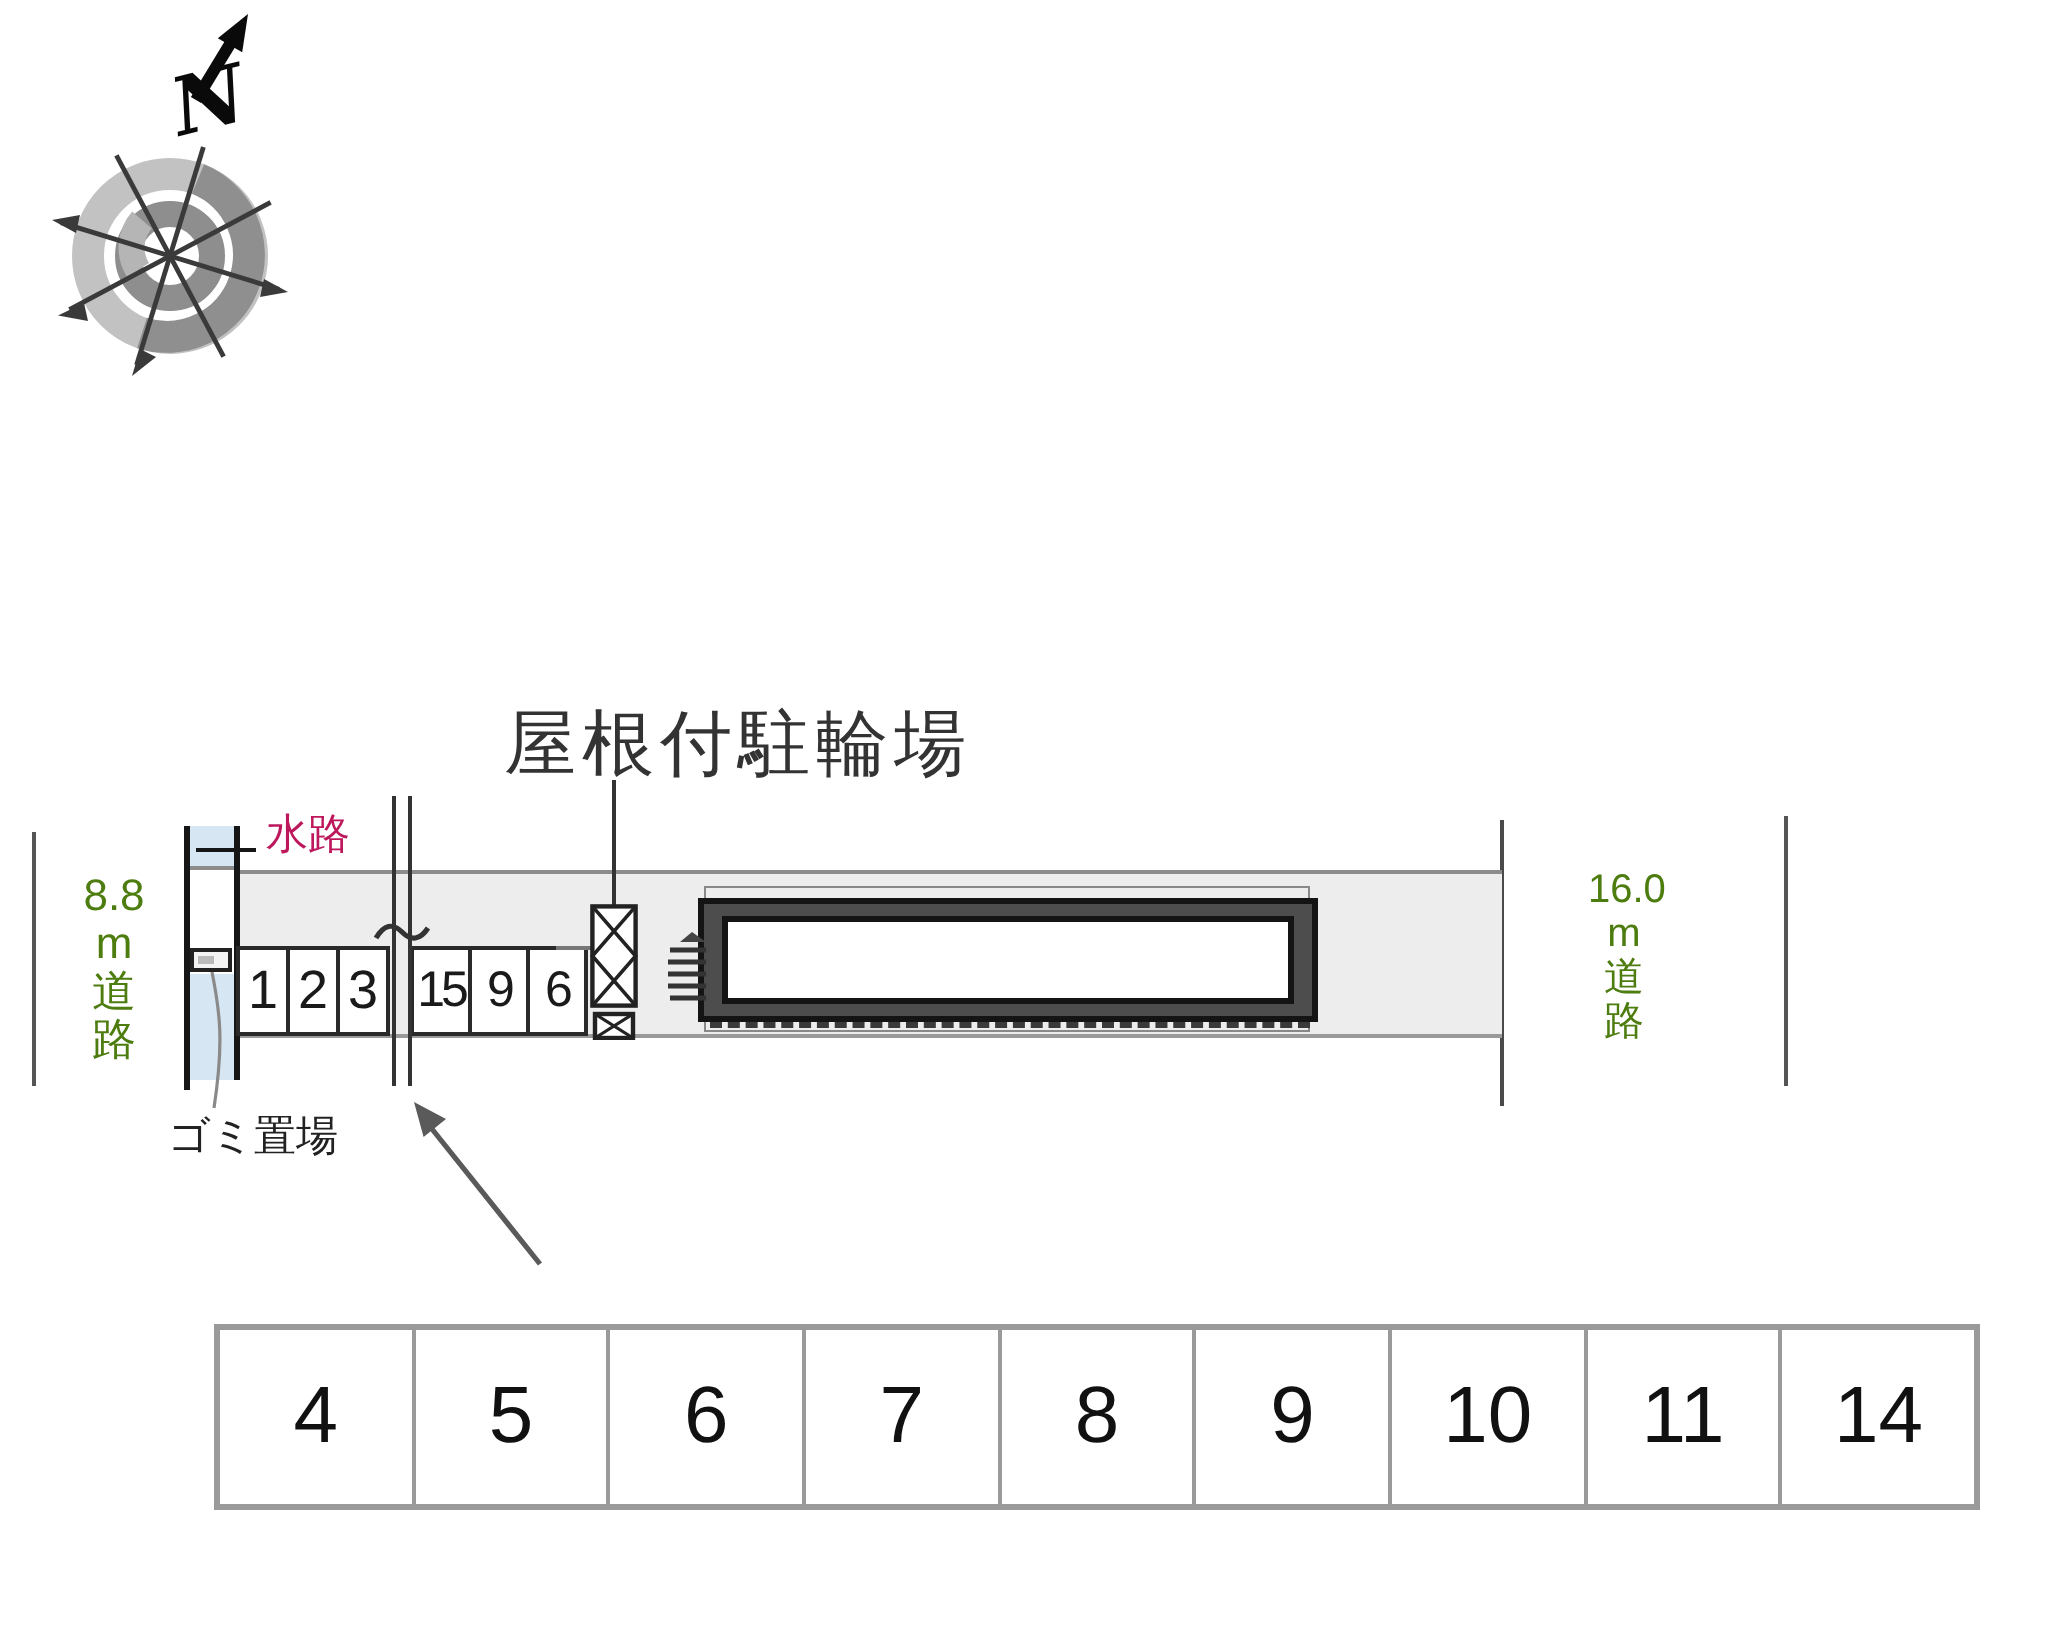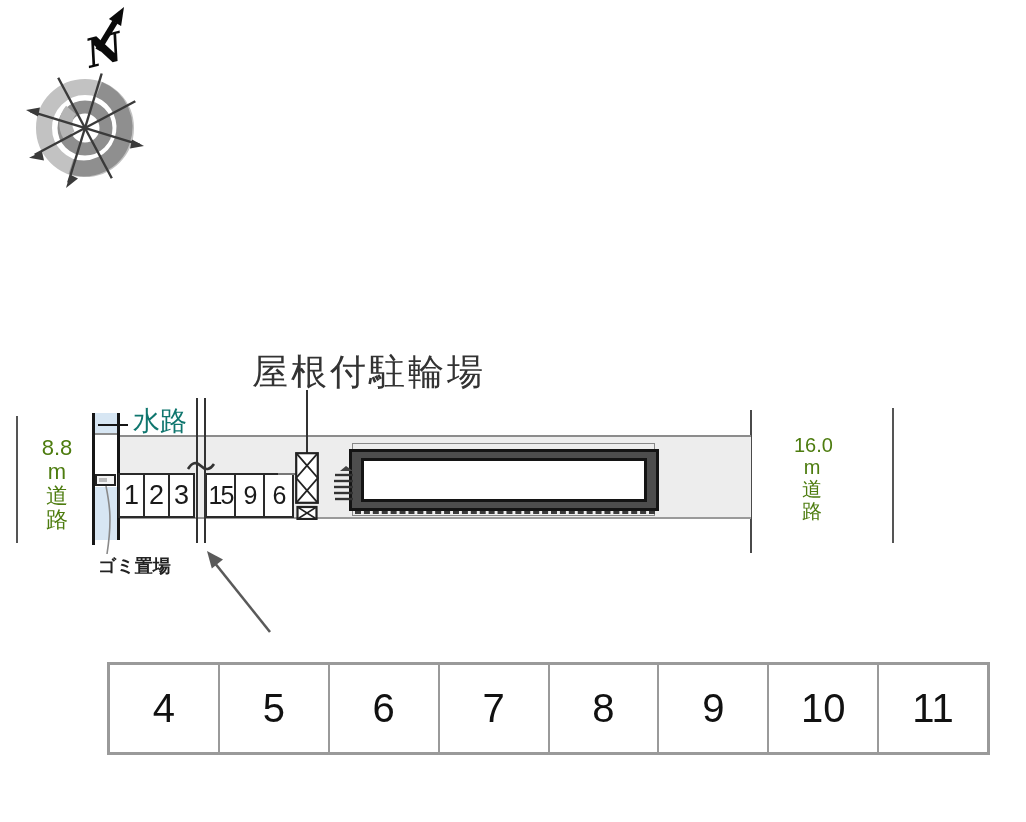--- a/index.html
+++ b/index.html
@@ -24,26 +24,26 @@
   #right-road-label{left:794px;top:434px;font-size:20px;line-height:22px;}
 
   
   .water{background:#d7e6f3;}
   #water-top{left:94px;top:413px;width:24px;height:20px;}
   #water-bottom{left:94px;top:487px;width:24px;height:53px;}
   #chan-left{left:92px;top:413px;width:3px;height:132px;background:#161616;}
   #chan-right{left:117px;top:413px;width:3px;height:127px;background:#161616;}
   #chan-cross{left:95px;top:433px;width:22px;height:2px;background:#8c8c8c;}
   #waterway-tick{left:98px;top:424px;width:30px;height:2px;background:#161616;}
-  #waterway-label{left:133px;top:403px;font-size:27px;color:#0f766e;white-space:nowrap;}
+  #waterway-label{left:133px;top:403px;font-size:21px;color:#be185d;white-space:nowrap;}
 
   
   #garbage-box{left:95px;top:474px;width:21px;height:12px;border:2px solid #222;background:#f4f4f4;box-sizing:border-box;}
   #garbage-box-inner{left:2px;top:2px;width:8px;height:4px;background:#bbb;}
-  #garbage-label{left:98px;top:554px;font-size:18px;color:#222;white-space:nowrap;font-weight:bold;}
+  #garbage-label{left:84px;top:554px;font-size:21px;color:#222;white-space:nowrap;}
   #garbage-leader{left:100px;top:486px;width:20px;height:70px;}
 
   
   #site-band{left:120px;top:435px;width:631px;height:84px;background:#ededed;
              border-top:2px solid #8c8c8c;border-bottom:2px solid #9a9a9a;box-sizing:border-box;}
 
   
   .stall-row{top:473px;height:45px;display:flex;}
   #stalls-a{left:118px;}
   #stalls-b{left:205px;}
@@ -196,15 +196,16 @@
 
   <div id="parking-row" class="abs">
     <div class="pspace">4</div>
     <div class="pspace">5</div>
     <div class="pspace">6</div>
     <div class="pspace">7</div>
     <div class="pspace">8</div>
     <div class="pspace">9</div>
     <div class="pspace">10</div>
     <div class="pspace">11</div>
+    <div class="pspace">14</div>
   </div>
 
 </div>
 
 </body></html>

